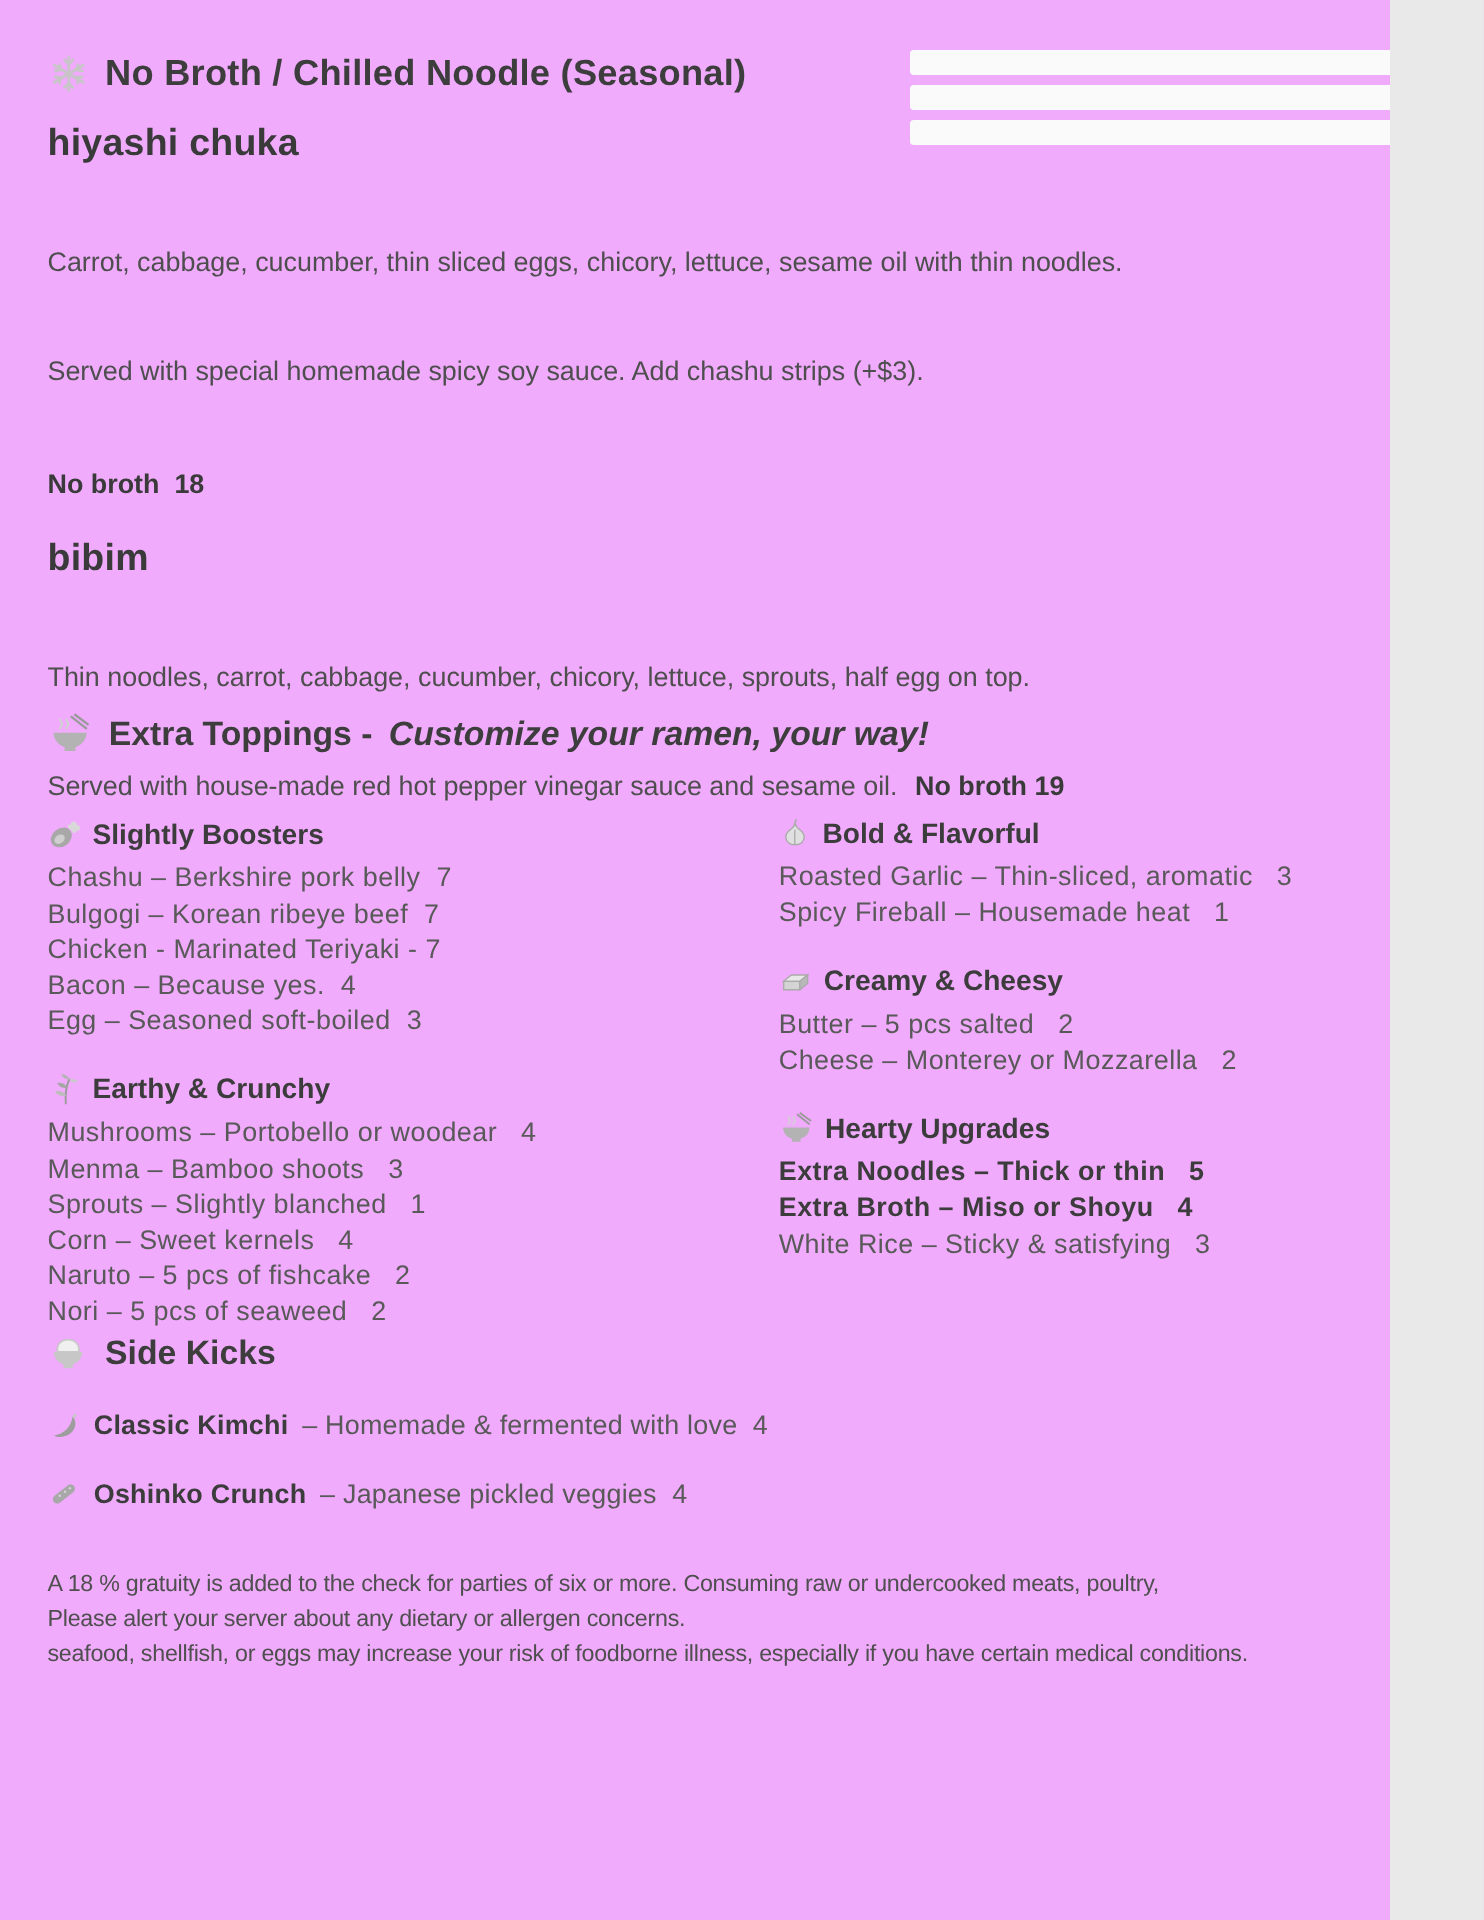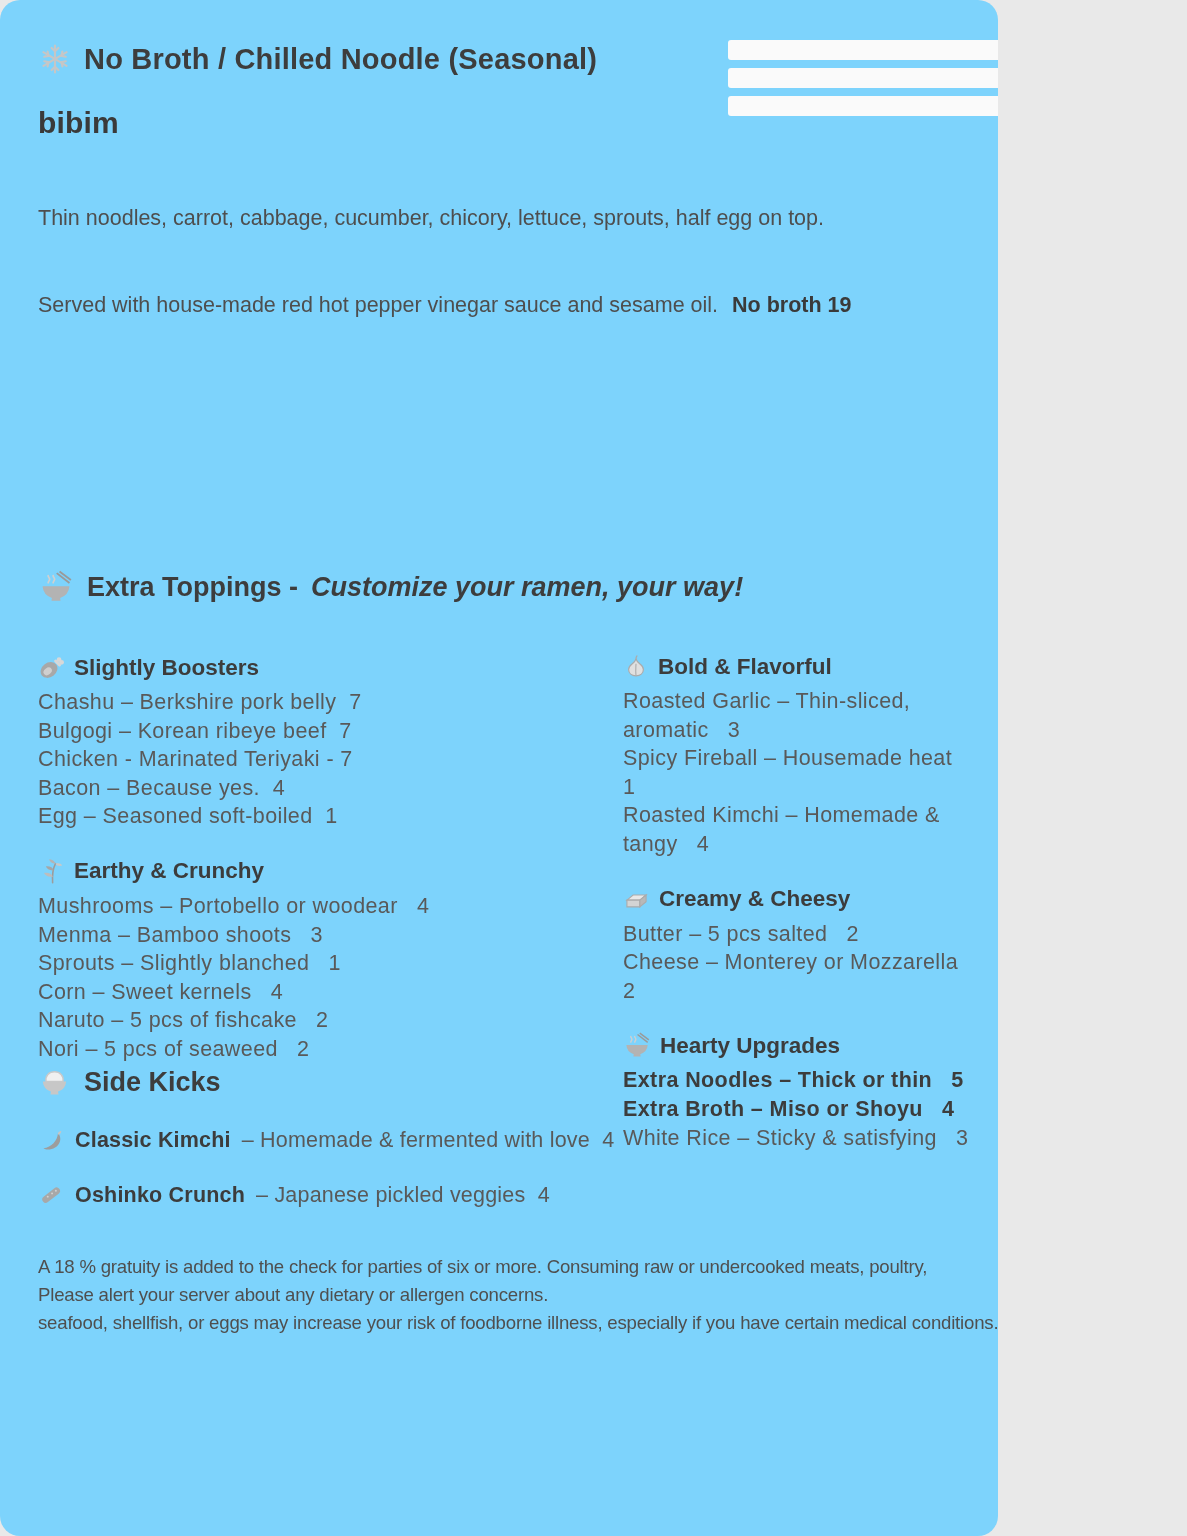--- a/index.html
+++ b/index.html
@@ -1,23 +1,22 @@
 <!DOCTYPE html>
 <html><head>
 <meta charset="utf-8">
 <style>
   html,body{margin:0;padding:0;background:#e9e9e9;}
   .page{
     position:relative;
-    width:998px;height:1536px;
-    background:#7dd3fc;
+    width:1112px;height:1536px;
+    background:#f0abfc;
     overflow:hidden;
     font-family:"Liberation Sans","DejaVu Sans",sans-serif;
     color:#555;
-    border-radius:20px;
   }
   .icon{display:inline-flex;align-items:center;justify-content:center;flex:0 0 auto;}
   .icon svg{display:block;}
 
   
   .top-section{position:absolute;left:38px;top:42px;right:30px;}
   .main-header{display:flex;align-items:center;gap:12px;
     font-size:29px;font-weight:bold;color:#3d3d3d;letter-spacing:.2px;}
   .dish-name{font-size:30px;font-weight:800;color:#3a3a3a;margin:0;
     letter-spacing:.2px;}
@@ -79,20 +78,28 @@
         <svg width="34" height="34" viewBox="0 0 24 24" fill="none" stroke="#c6c6c6" stroke-width="1.5" stroke-linecap="round">
           <line x1="12" y1="2.5" x2="12" y2="21.5"></line>
           <line x1="3.8" y1="7.2" x2="20.2" y2="16.8"></line>
           <line x1="3.8" y1="16.8" x2="20.2" y2="7.2"></line>
           <path d="M9.6 4.2 12 6.6l2.4-2.4M9.6 19.8 12 17.4l2.4 2.4M4.4 10.4l3-.6-.6-3M19.6 13.6l-3 .6.6 3M4.4 13.6l3 .6-.6 3M19.6 10.4l-3-.6.6-3"></path>
         </svg>
       </span>
       <span>No Broth / Chilled Noodle (Seasonal)</span>
     </div>
 
+    <div class="dish dish-hiyashi">
+      <h2 class="dish-name">hiyashi chuka</h2>
+      <div class="desc">
+        <div class="desc-line">Carrot, cabbage, cucumber, thin sliced eggs, chicory, lettuce, sesame oil with thin noodles.</div>
+        <div class="desc-line">Served with special homemade spicy soy sauce. Add chashu strips (+$3).</div>
+      </div>
+      <div class="price-line">No broth  18</div>
+    </div>
 
     <div class="dish dish-bibim">
       <h2 class="dish-name">bibim</h2>
       <div class="desc">
         <div class="desc-line">Thin noodles, carrot, cabbage, cucumber, chicory, lettuce, sprouts, half egg on top.</div>
         <div class="desc-line"><span>Served with house-made red hot pepper vinegar sauce and sesame oil.</span><span class="inline-price">No broth 19</span></div>
       </div>
     </div>
   </div>
 
@@ -123,21 +130,21 @@
                 <ellipse cx="9.8" cy="14.2" rx="8" ry="6.4" transform="rotate(-37 9.8 14.2)" fill="#a8a8a8"></ellipse>
                 <ellipse cx="8.6" cy="15.4" rx="4" ry="3" transform="rotate(-37 8.6 15.4)" fill="#cfcfcf"></ellipse>
               </svg>
             </span>
             <span>Slightly Boosters</span>
           </div>
           <div class="item">Chashu – Berkshire pork belly  7</div>
           <div class="item">Bulgogi – Korean ribeye beef  7</div>
           <div class="item">Chicken - Marinated Teriyaki - 7</div>
           <div class="item">Bacon – Because yes.  4</div>
-          <div class="item">Egg – Seasoned soft-boiled  1</div>
+          <div class="item">Egg – Seasoned soft-boiled  3</div>
         </div>
 
         <div class="group">
           <div class="group-title">
             <span class="icon">
               <svg width="27" height="27" viewBox="0 0 24 24">
                 <path d="M13 22c-.5-7 .5-13 2.5-17" stroke="#9c9c9c" stroke-width="1.4" fill="none" stroke-linecap="round"></path>
                 <path d="M15.5 5c-3.4-.4-5.2-2-5.6-4 3.4.4 5.2 2 5.6 4z" fill="#b4b4b4"></path>
                 <path d="M14 11c-3.8.3-6-1-7-3.6 3.8-.3 6 1 7 3.6z" fill="#a6a6a6"></path>
                 <path d="M13.3 16.5c-4 .6-6.6-.6-8-3.2 4-.6 6.6.6 8 3.2z" fill="#bdbdbd"></path>
@@ -162,21 +169,20 @@
               <svg width="26" height="26" viewBox="0 0 24 24">
                 <path d="M12 4.5c.6 2.4 1.9 3.4 3.9 4.9 2.1 1.6 2.9 3.1 2.9 5 0 3.5-2.9 5.8-6.8 5.8s-6.8-2.3-6.8-5.8c0-1.9.8-3.4 2.9-5 2-1.5 3.3-2.5 3.9-4.9z" fill="#e0e0e0" stroke="#ababab" stroke-width="1.1"></path>
                 <path d="M12 9c-.2 3.6-.4 7.4 0 11" stroke="#ababab" stroke-width="1" fill="none"></path>
                 <path d="M12 4.5c0-1.1.3-2 .9-2.7" stroke="#ababab" stroke-width="1.2" fill="none" stroke-linecap="round"></path>
               </svg>
             </span>
             <span>Bold &amp; Flavorful</span>
           </div>
           <div class="item">Roasted Garlic – Thin-sliced, aromatic   3</div>
           <div class="item">Spicy Fireball – Housemade heat   1</div>
-          <div class="item">Roasted Kimchi – Homemade &amp; tangy   4</div>
         </div>
 
         <div class="group">
           <div class="group-title">
             <span class="icon">
               <svg width="27" height="27" viewBox="0 0 24 24">
                 <path d="M3.5 12.5l5.5-4.5h11.5l-5.5 4.5z" fill="#e8e8e8" stroke="#ababab" stroke-width="1"></path>
                 <path d="M3.5 12.5H15v6H3.5z" fill="#d4d4d4" stroke="#ababab" stroke-width="1"></path>
                 <path d="M15 12.5l5.5-4.5v6L15 18.5z" fill="#b8b8b8" stroke="#ababab" stroke-width="1"></path>
               </svg>

